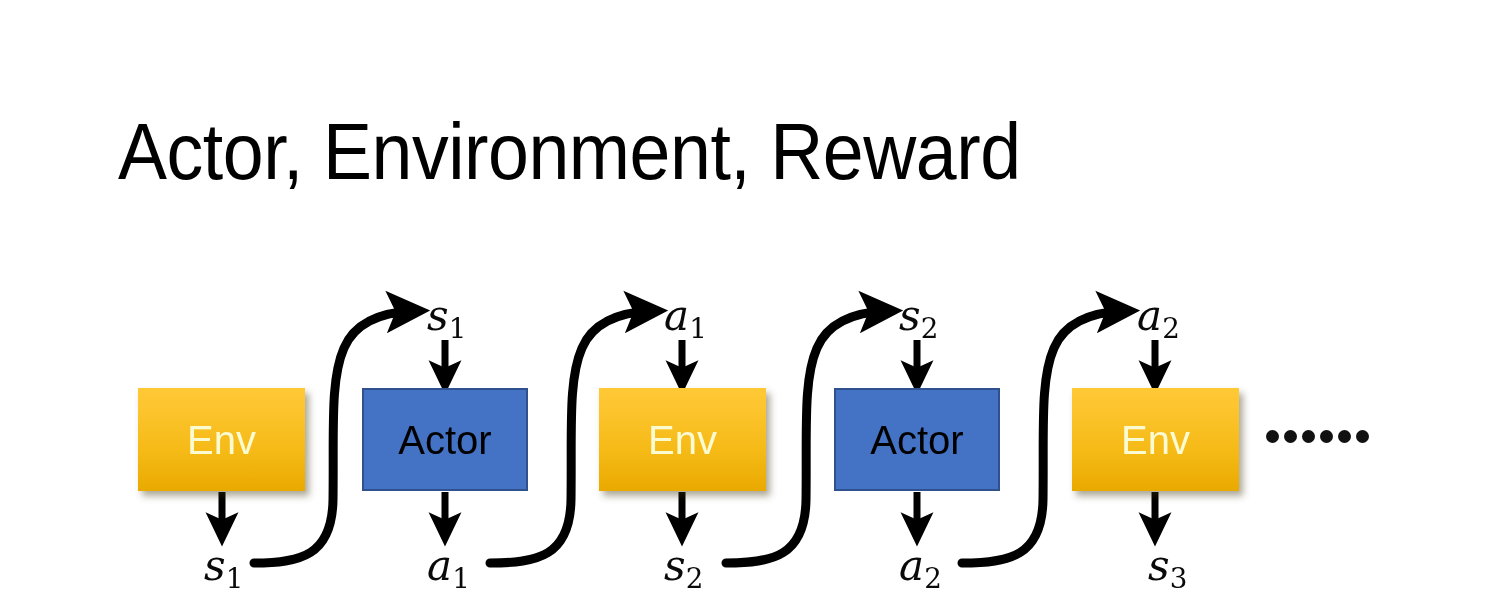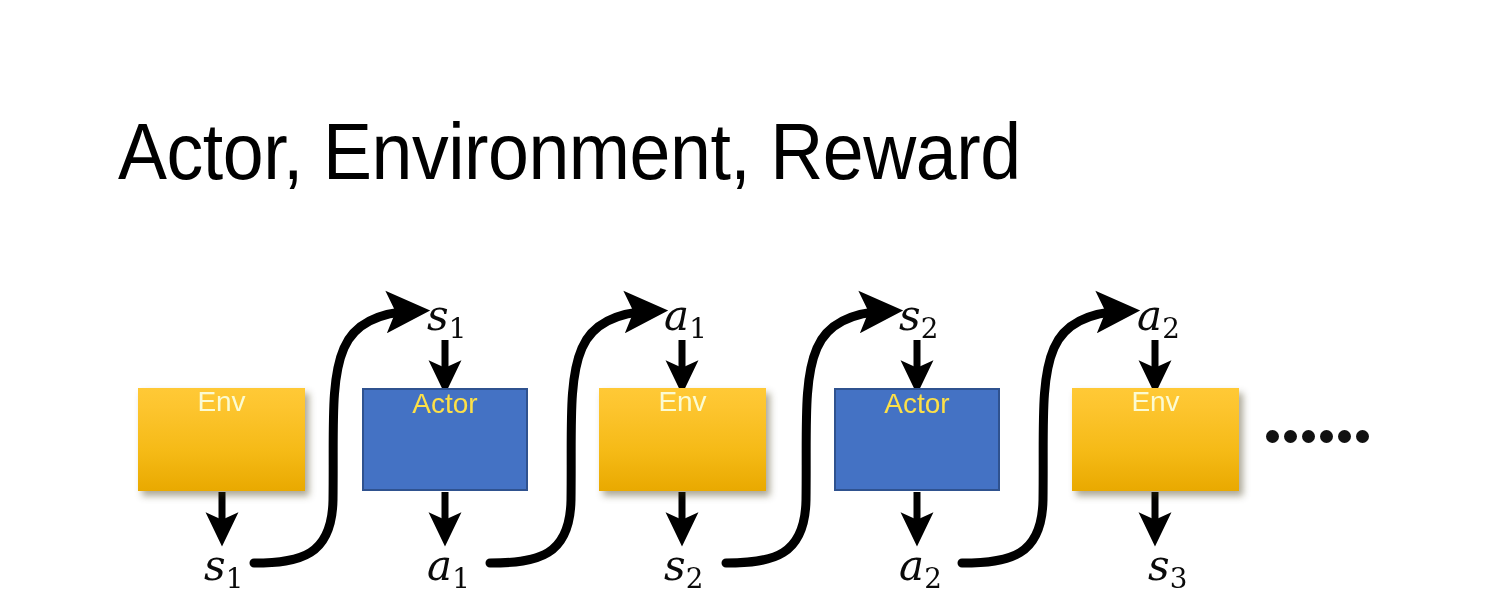--- a/index.html
+++ b/index.html
@@ -47,36 +47,37 @@
     width: 1500px;
     height: 608px;
     pointer-events: none;
   }
 
   
   .node-box {
     position: absolute;
     box-sizing: border-box;
     display: flex;
+    align-items: center;
     justify-content: center;
     font-family: "Liberation Sans", sans-serif;
     font-weight: 400;
-    font-size: 28px;
+    font-size: 40px;
     line-height: 1;
     user-select: none;
   }
   .node-env {
     background: linear-gradient(180deg, #FFC936 0%, #FDC52F 18%, #F5BA16 62%, #E9A900 100%);
     color: #FBFBD2;
     box-shadow: 4px 5px 7px rgba(60,50,10,0.42);
     border: none;
   }
   .node-actor {
     background: #4472C4;
-    color: #fde047;
+    color: #000000;
     border: 2px solid #2F528F;
     box-shadow: none;
   }
 
   
   .math-label {
     position: absolute;
     font-family: "DejaVu Serif", serif;
     font-style: italic;
     font-size: 42px;

